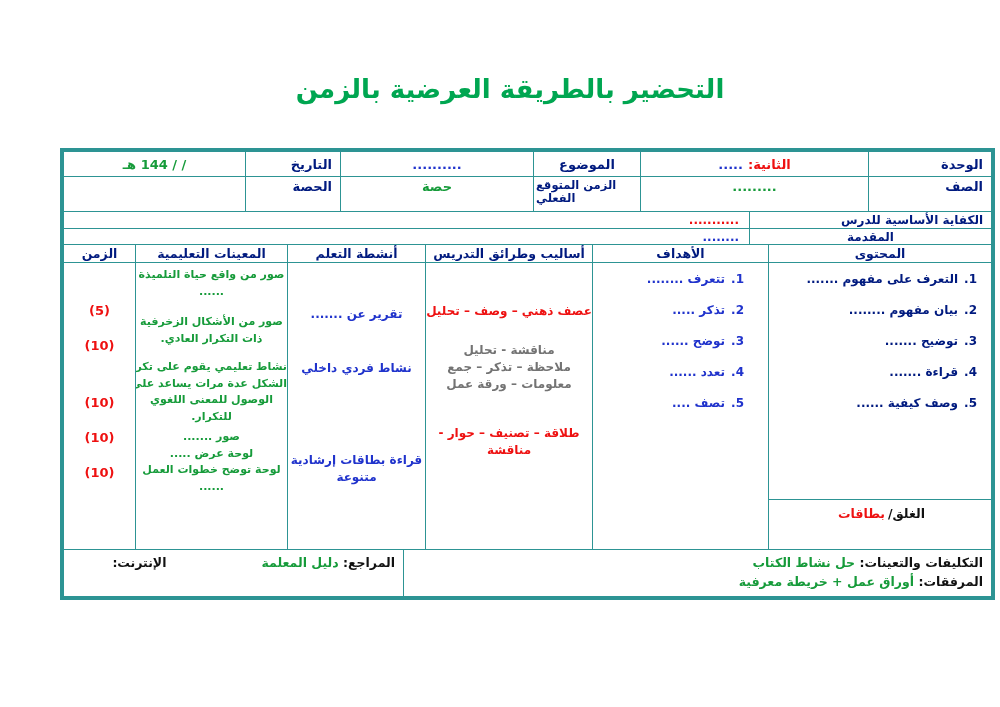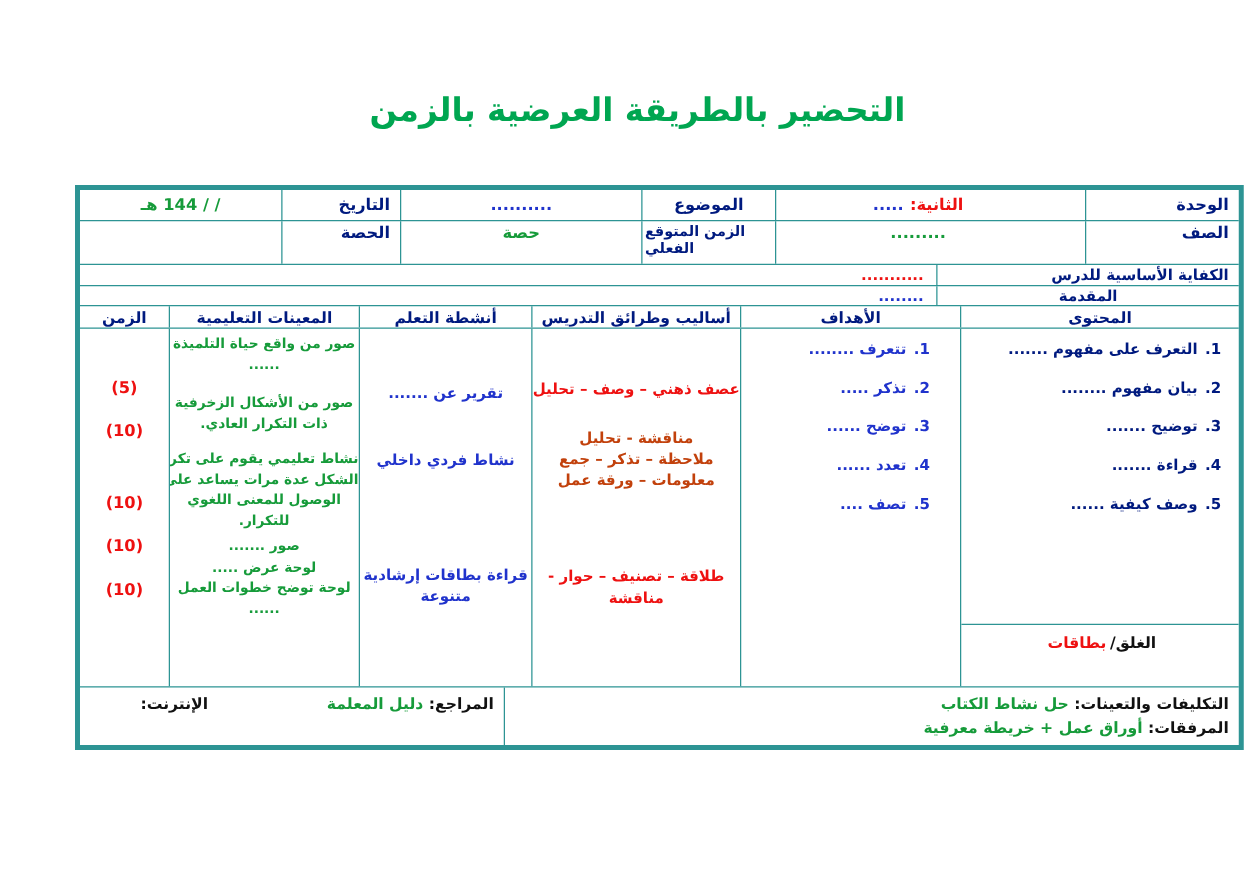--- a/index.html
+++ b/index.html
@@ -20,21 +20,21 @@
   .cell{box-sizing:border-box;border-left:1px solid #2D9494;overflow:hidden;}
   .cell.last{border-left:none;}
   .rA{height:25px;}
   .rB{height:35px;}
   .rC{height:17px;}
   .rD{height:16px;}
   .rH{height:18px;}
   .rBody{height:287px;border-bottom:1px solid #2D9494;}
   .rFoot{height:46px;border-bottom:none;}
   
-  .c1{width:123px;margin-left:20px;} .c2{width:228px;} .c3{width:107px;} .c4{width:193px;} .c5{width:95px;} .c6{flex:1;}
+  .c1{width:123px;} .c2{width:228px;} .c3{width:107px;} .c4{width:193px;} .c5{width:95px;} .c6{flex:1;}
   .wLbl{width:242px;} .wVal{flex:1;}
   
   .m1{width:223px;} .m2{width:176px;} .m3{width:167px;} .m4{width:138px;} .m5{width:152px;} .m6{flex:1;}
   .fLeft{flex:1;} .fRight{width:588px;}
 
   .lbl{color:#001A7F;font-size:13px;display:flex;align-items:center;padding:0 8px 0 2px;}
   .lbl.center{justify-content:center;padding:0 2px;}
   .lbl.top{align-items:flex-start;padding-top:2px;}
   .lbl.small{font-size:11.5px;line-height:13px;text-align:left;}
   .val{display:flex;align-items:center;justify-content:center;font-size:13px;}
@@ -51,22 +51,22 @@
   .item{display:flex;direction:rtl;margin-top:16px;line-height:15px;white-space:nowrap;}
   .item:first-child{margin-top:9px;}
   .item .num{margin-left:6px;}
   .content-main{height:237px;border-bottom:1px solid #2D9494;box-sizing:border-box;}
   .closure{flex:1;display:flex;justify-content:center;padding-top:6px;font-size:12.5px;}
   .closure span{margin-left:3px;}
 
   .centered-col{text-align:center;}
   .methods div,.acts div{line-height:17px;white-space:nowrap;}
   .mb1{margin-top:40px;color:#EE1111;}
-  .mb2{margin-top:22px;color:#c2410c;}
-  .mb3{margin-top:60px;color:#EE1111;}
+  .mb2{margin-top:22px;color:#737373;}
+  .mb3{margin-top:32px;color:#EE1111;}
   .ab1{margin-top:43px;color:#2033CC;}
   .ab2{margin-top:37px;color:#2033CC;}
   .ab3{margin-top:75px;color:#2033CC;}
   .aids{font-size:11px;color:#169B3A;}
   .aids div{line-height:16.5px;white-space:nowrap;}
   .ag1{margin-top:4px;} .ag2{margin-top:14px;} .ag3{margin-top:12px;} .ag4{margin-top:4px;}
   .time{color:#EE1111;font-size:13px;text-align:center;}
   .time div{line-height:15px;}
   .t1{margin-top:40px;} .t2{margin-top:20px;} .t3{margin-top:42px;} .t4{margin-top:20px;} .t5{margin-top:20px;}
 

